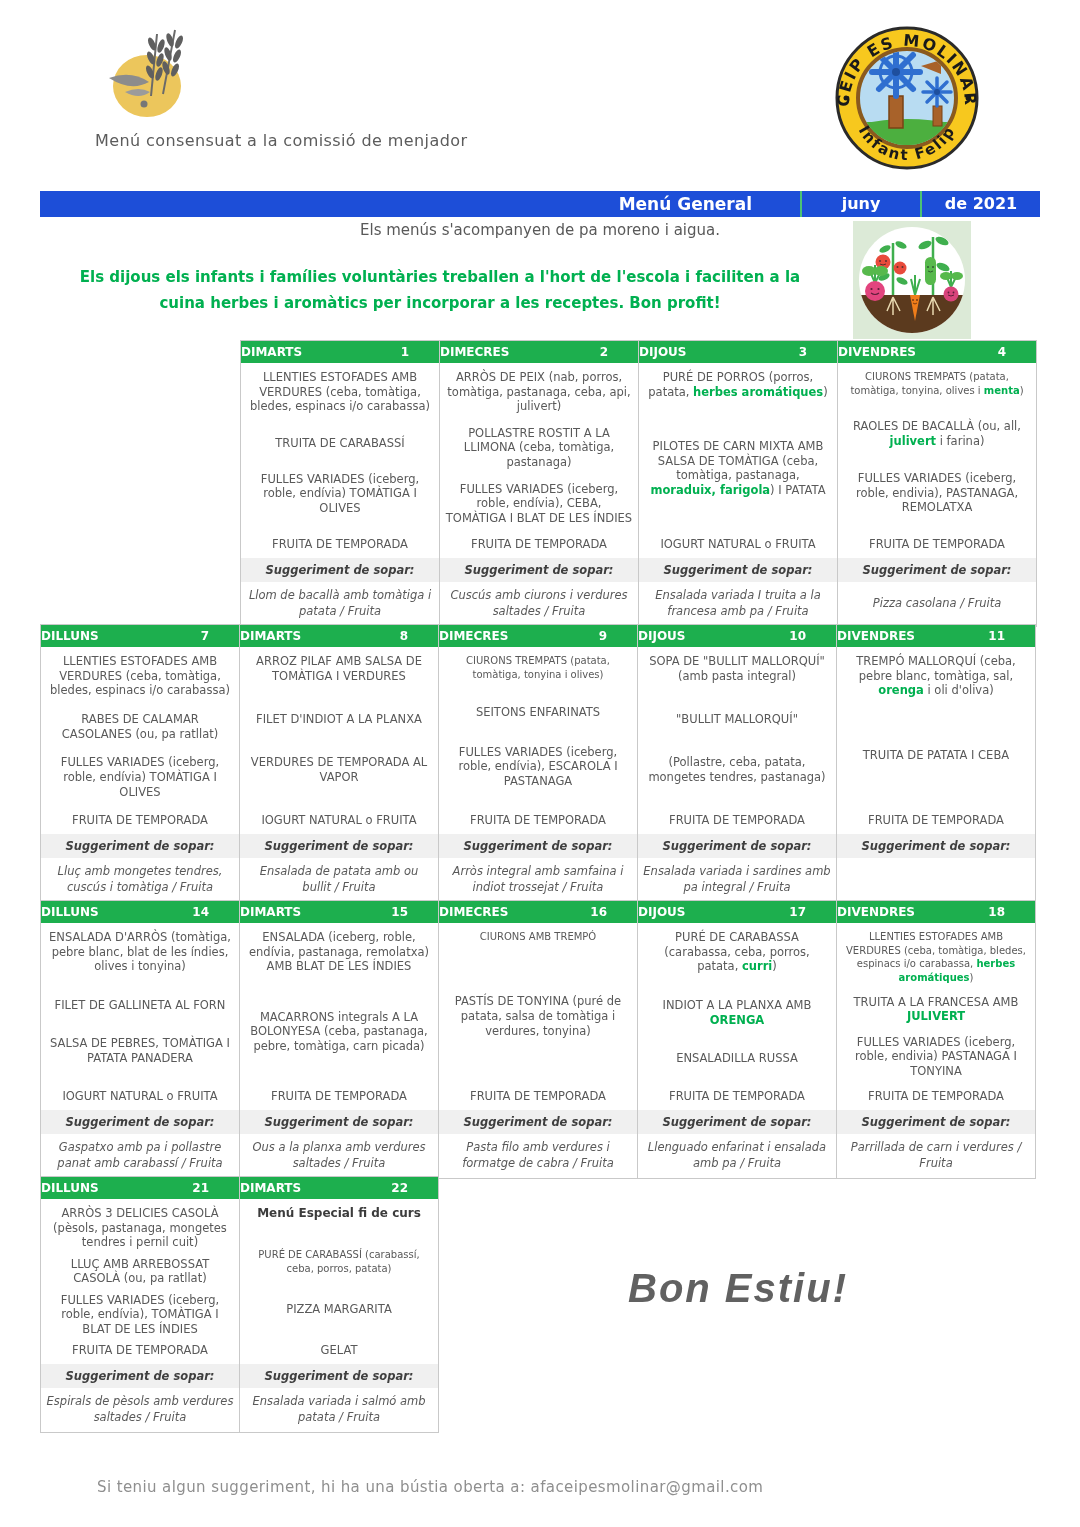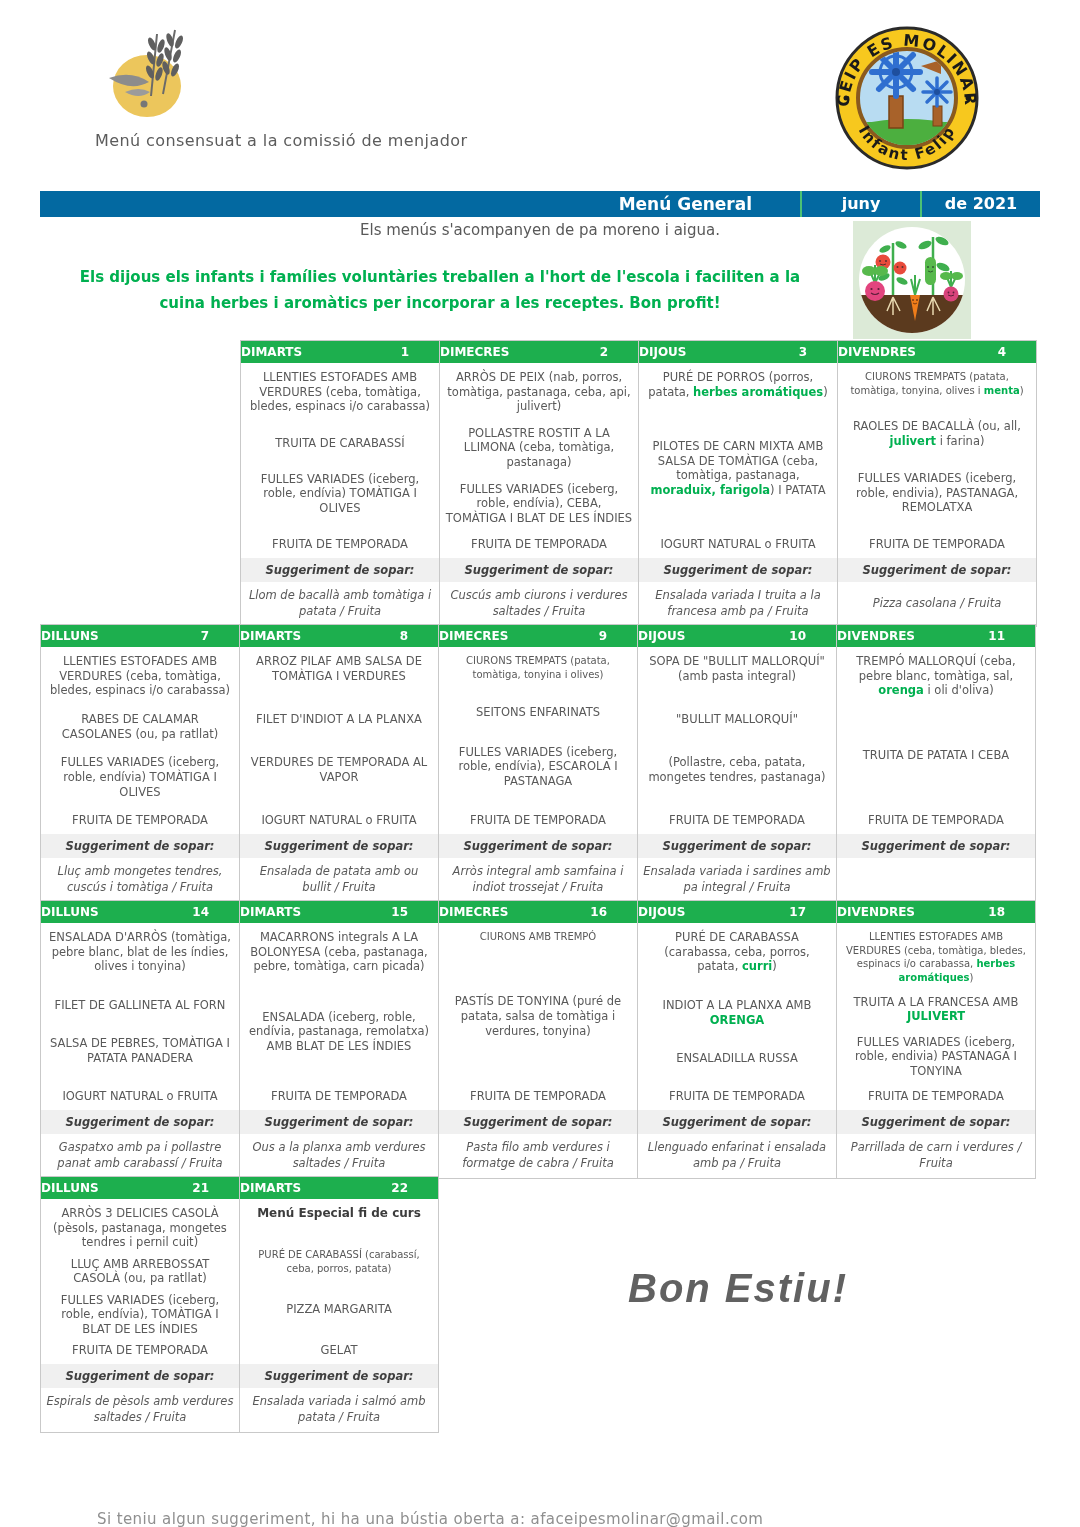--- a/index.html
+++ b/index.html
@@ -9,21 +9,21 @@
   
   .brand-logo{position:absolute;left:95px;top:26px;}
   .brand-text{position:absolute;left:198px;top:54px;width:275px;text-align:center;}
   .brand-name{font-size:16px;color:#9e9e9e;letter-spacing:1.5px;}
   .brand-role{font-size:15px;color:#e8c44f;font-weight:bold;letter-spacing:2.5px;margin-top:4px;}
   .brand-col{font-size:14px;color:#a5a5a5;margin-top:4px;letter-spacing:1px;}
   .consensus-note{position:absolute;left:95px;top:131px;font-size:16px;color:#5c5c5c;letter-spacing:0.4px;}
   .school-badge{position:absolute;left:833px;top:24px;}
 
   
-  .title-bar{position:absolute;left:40px;top:191px;width:1000px;height:26px;background:#0369a1;
+  .title-bar{position:absolute;left:40px;top:191px;width:1000px;height:26px;background:#1d4ed8;
              display:flex;color:#fff;font-weight:bold;}
   .tb-title{flex:1;text-align:right;padding-right:48px;font-size:17px;line-height:26px;}
   .tb-month{width:118px;text-align:center;font-size:16px;line-height:26px;border-left:2px solid #4cc274;}
   .tb-year{width:118px;text-align:center;font-size:16px;line-height:26px;border-left:2px solid #4cc274;}
 
   .subtitle{position:absolute;left:40px;top:221px;width:1000px;text-align:center;
             font-size:15px;color:#595959;}
   .notice{position:absolute;left:60px;top:264px;width:760px;text-align:center;
           font-size:15px;font-weight:bold;color:#00b050;line-height:1.75;}
   .veggie{position:absolute;left:853px;top:221px;}
@@ -45,21 +45,21 @@
   .menu-item.special{color:#3c3c3c;font-weight:bold;font-size:12px;}
   .hl{color:#00b050;font-weight:bold;}
   .sopar-label{height:24px;flex:0 0 24px;background:#f0f0f0;font-weight:bold;font-style:italic;
                font-size:11.5px;color:#3f3f3f;display:flex;align-items:center;justify-content:center;}
   .sopar-text{height:44px;flex:0 0 44px;font-style:italic;font-size:11.5px;color:#595959;
               display:flex;align-items:center;justify-content:center;text-align:center;
               padding:0 5px;line-height:1.35;box-sizing:border-box;}
 
   .bon-estiu{position:absolute;left:628px;top:1266px;font-size:40px;color:#616161;
              font-family:Liberation Sans, sans-serif;font-style:italic;font-weight:bold;letter-spacing:2px;}
-  .footer{position:absolute;left:97px;top:1478px;font-size:15px;color:#8f8f8f;letter-spacing:0.4px;margin-top:32px;}
+  .footer{position:absolute;left:97px;top:1478px;font-size:15px;color:#8f8f8f;letter-spacing:0.4px;}
 </style>
 </head>
 <body>
 
 <div class="page">
 
   <div class="brand-logo">
     <svg width="105" height="100" viewBox="0 0 105 100">
       <ellipse cx="52" cy="60" rx="34" ry="31" fill="#ecc65c"></ellipse>
       <path d="M14 52 Q36 44 54 56 Q36 66 14 52 Z" fill="#8c8c8c"></path>
@@ -369,22 +369,22 @@
           </div>
           <div class="sopar-label">Suggeriment de sopar:</div>
           <div class="sopar-text">Gaspatxo amb pa i pollastre panat amb carabassí / Fruita</div>
         </div>
         <div class="day-cell">
           <div class="day-head">
             <span class="dn">DIMARTS</span>
             <span class="dnum">15</span>
           </div>
           <div class="day-body" style="height: 186px; flex: 0 0 186px;">
+            <div class="menu-item"><span>ENSALADA (iceberg, roble, endívia, pastanaga, remolatxa) AMB BLAT DE LES ÍNDIES</span></div>
             <div class="menu-item"><span>MACARRONS integrals A LA BOLONYESA (ceba, pastanaga, pebre, tomàtiga, carn picada)</span></div>
-            <div class="menu-item"><span>ENSALADA (iceberg, roble, endívia, pastanaga, remolatxa) AMB BLAT DE LES ÍNDIES</span></div>
             <div class="menu-item"><span>FRUITA DE TEMPORADA</span></div>
           </div>
           <div class="sopar-label">Suggeriment de sopar:</div>
           <div class="sopar-text">Ous a la planxa amb verdures saltades / Fruita</div>
         </div>
         <div class="day-cell">
           <div class="day-head">
             <span class="dn">DIMECRES</span>
             <span class="dnum">16</span>
           </div>

